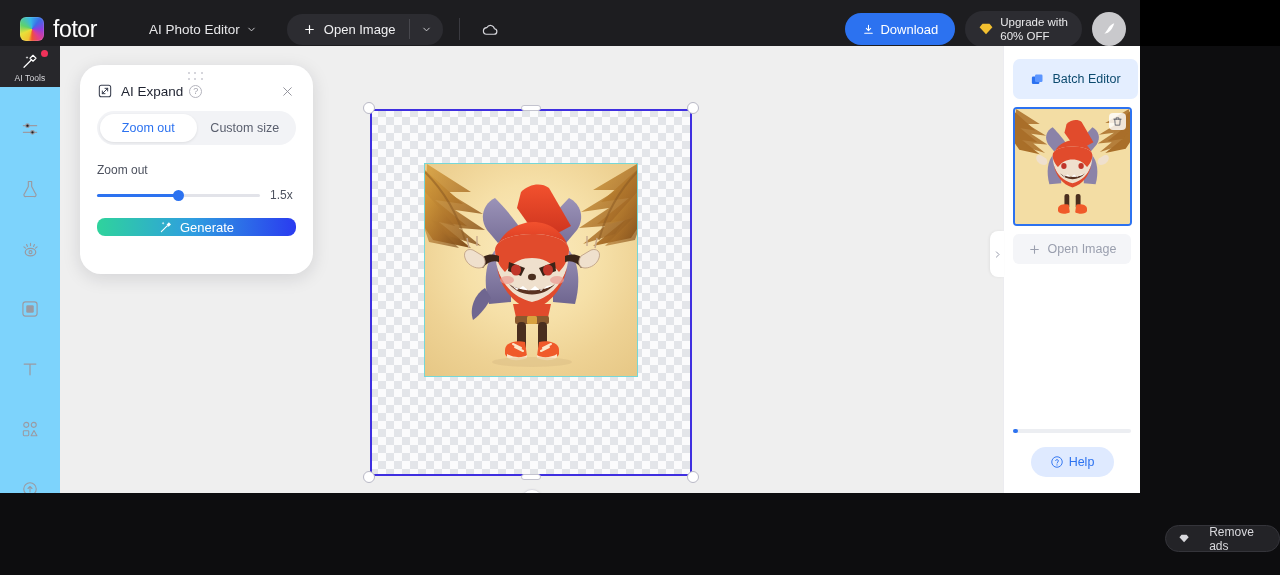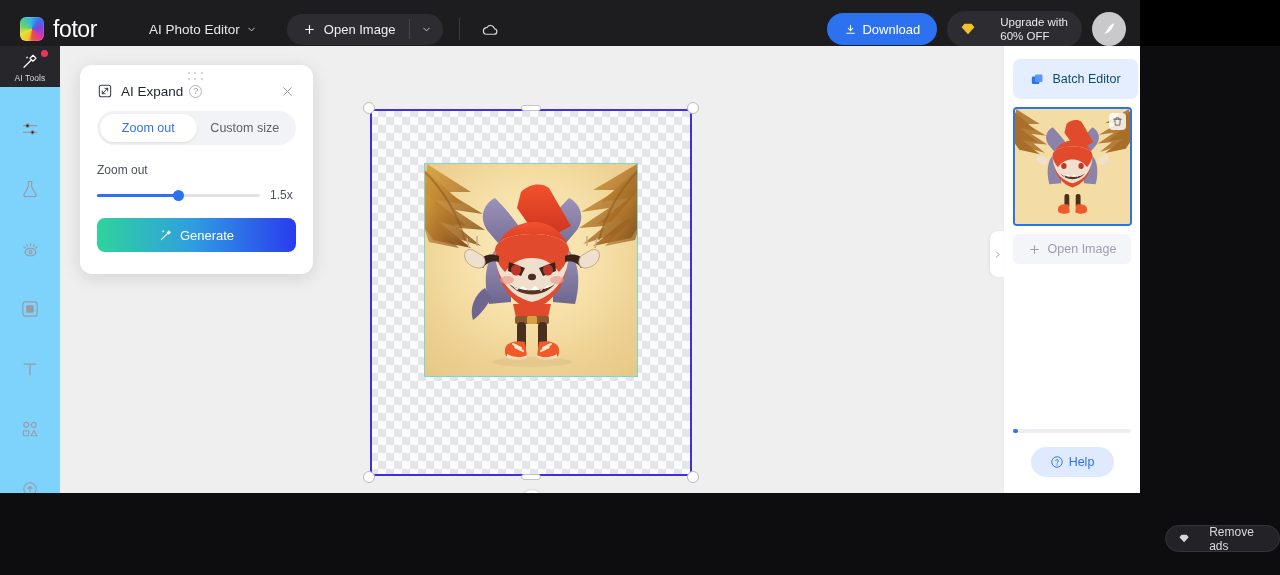--- a/index.html
+++ b/index.html
@@ -69,21 +69,21 @@
   }
   .btn-download {
     height: 32px; padding: 0 17px; border-radius: 16px;
     background: #2c72f0; color: #fff; font-size: 13px;
     display: flex; align-items: center; gap: 5px; cursor: pointer;
     border: none;
   }
   .btn-upgrade {
     height: 36px; padding: 0 14px; border-radius: 18px;
     background: #2c2c31; color: #eaeaec; font-size: 11.5px;
-    display: flex; align-items: center; gap: 25px; cursor: pointer;
+    display: flex; align-items: center; gap: 7px; cursor: pointer;
     line-height: 1.25; border: none;
   }
   .btn-upgrade .up-lines { text-align: left; }
   .avatar {
     width: 34px; height: 34px; border-radius: 50%;
     background: #c9c9cc; display: flex; align-items: center; justify-content: center;
     cursor: pointer;
   }
 
   
@@ -170,21 +170,21 @@
     width: 22px; height: 22px; border-radius: 50%;
     background: #fff; border: 1px solid #dcdce2;
     display: flex; align-items: center; justify-content: center;
     cursor: pointer; box-shadow: 0 1px 3px rgba(0,0,0,.1);
   }
 
   
   .panel {
     position: absolute; left: 80px; top: 65px;
     width: 233px; height: 209px;
-    background: #fff; border-radius: 12px;
+    background: #fff; border-radius: 21px;
     box-shadow: 0 4px 18px rgba(20,20,40,.13);
     padding: 0 17px;
   }
   .panel-grip {
     position: absolute; top: 7px; left: 50%; margin-left: -9px;
     width: 18px; height: 9px; cursor: grab;
     display: grid; grid-template-columns: repeat(3,1fr); grid-template-rows: repeat(2,1fr);
     gap: 2px;
   }
   .panel-grip i { width: 2px; height: 2px; border-radius: 50%; background: #c8c8d0; }
@@ -227,21 +227,21 @@
     position: absolute; left: 0; top: 0; height: 3px; width: 50%;
     background: #2c72f0; border-radius: 2px;
   }
   .slider-thumb {
     position: absolute; left: 50%; top: 50%;
     width: 11px; height: 11px; margin-left: -5.5px; margin-top: -5.5px;
     background: #2c72f0; border-radius: 50%; cursor: grab;
   }
   .slider-val { font-size: 12px; color: #4d525f; min-width: 26px; }
   .btn-generate {
-    margin-top: 16px; width: 100%; height: 34px; border: none;
+    margin-top: 16px; width: 100%; height: 18px; border: none;
     border-radius: 8px; cursor: pointer;
     background: linear-gradient(90deg, #2fd39c 0%, #2f9ee0 48%, #2a3bf0 100%);
     color: #fff; font-size: 13px;
     display: flex; align-items: center; justify-content: center; gap: 7px;
     font-family: "Liberation Sans", sans-serif;
   }
 
   
   .bl-tools {
     position: absolute; left: 76px; top: 455px;

